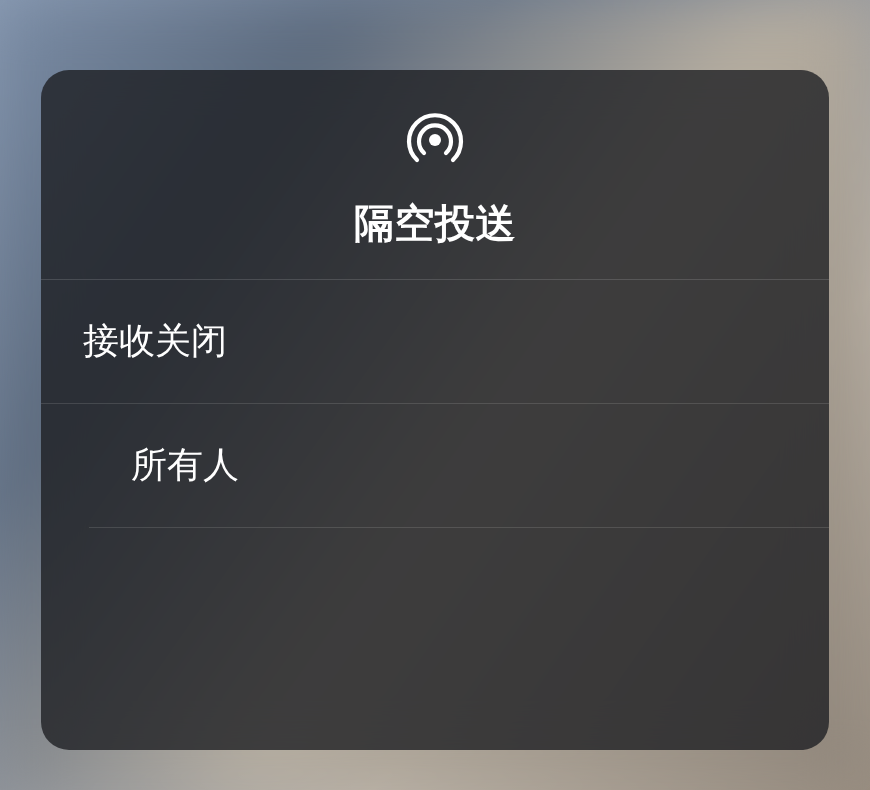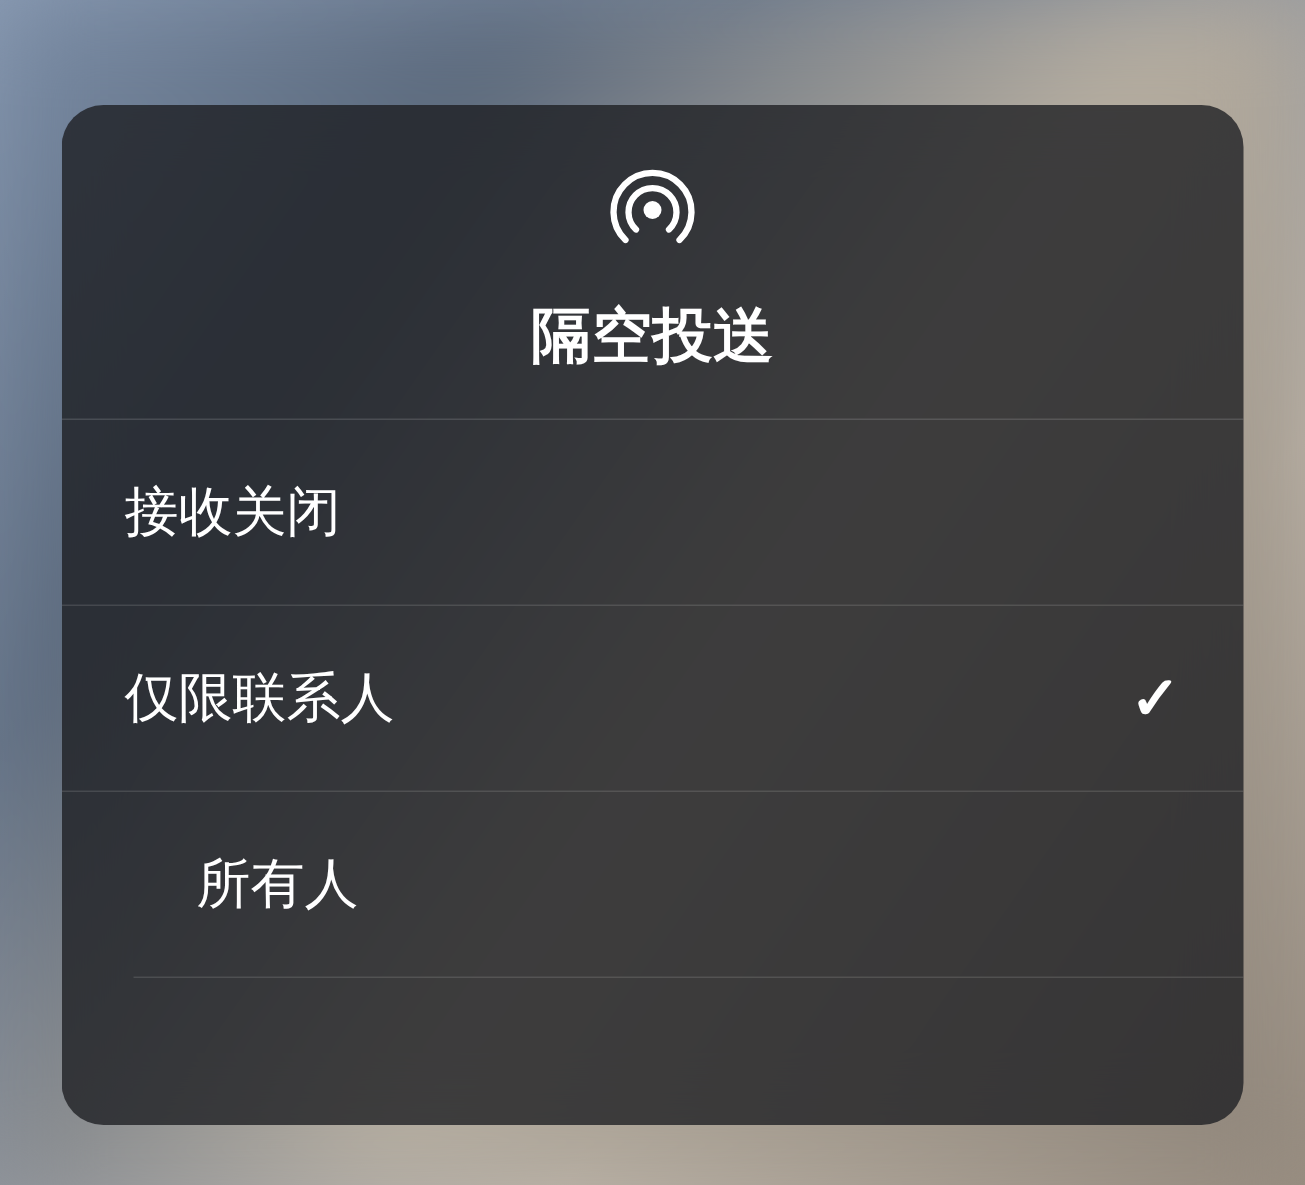--- a/index.html
+++ b/index.html
@@ -103,23 +103,19 @@
       </svg>
     </span>
     <div class="title">隔空投送</div>
   </div>
 
   <div class="option">
     <span class="option-label">接收关闭</span>
     <span class="checkmark check-hidden">✓</span>
   </div>
 
-  <div class="option">
-    <span class="option-label">仅限联系人</span>
-    <span class="checkmark">✓</span>
-  </div>
 
   <div class="option">
     <span class="option-label">所有人</span>
     <span class="checkmark check-hidden">✓</span>
   </div>
 
 </div>
 
 </body></html>

